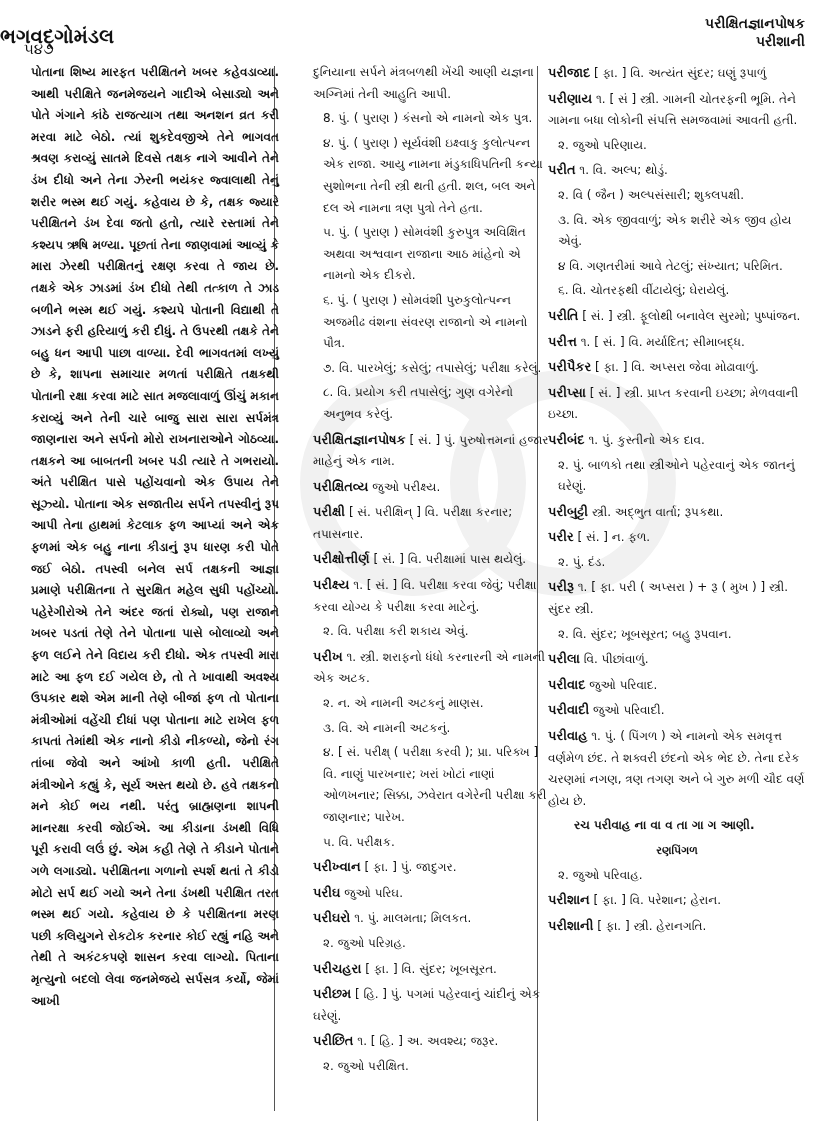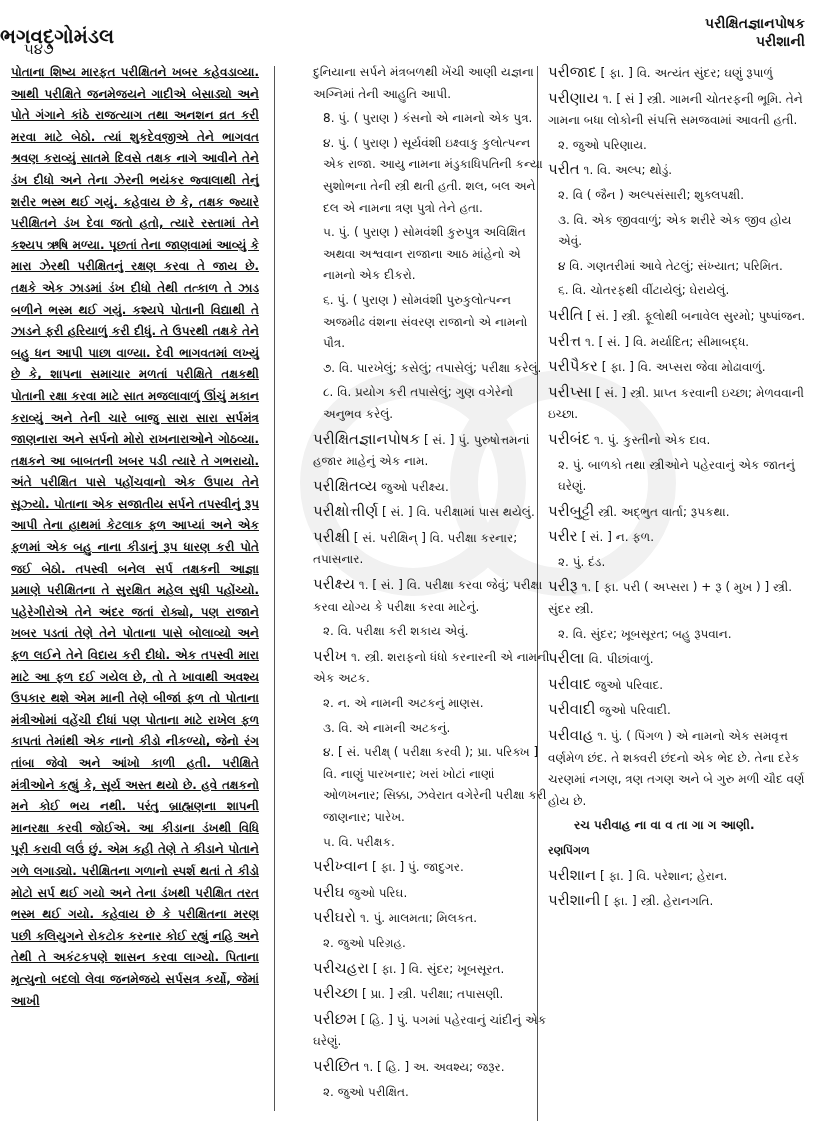--- a/index.html
+++ b/index.html
@@ -14,29 +14,29 @@
   .watermark .ring {
     position: absolute; border: 28px solid #f1f1f1; border-radius: 50%;
   }
   .header { position: absolute; left: 0; top: 0; width: 825px; height: 60px; }
   .page-num { position: absolute; left: 24px; top: 40px; font-size: 15px; font-weight: normal; }
   .book-title { position: absolute; left: 0; width: 660px; top: 24px; text-align: left; font-size: 20px; font-weight: bold; }
   .guide { position: absolute; right: 20px; top: 14px; text-align: right; font-size: 14px; font-weight: bold; line-height: 18px; }
   .col {
     position: absolute; top: 62px; font-size: 12px; line-height: 21.6px;
   }
-  .col-left { left: 11px; width: 248px; text-align: justify; font-weight: bold; text-decoration: underline; }
+  .col-left { left: 31px; width: 248px; text-align: justify; font-weight: bold; }
   .col-mid { left: 285px; width: 240px; margin-left: 28px; }
   .col-right { left: 548px; width: 258px; }
   .divider { position: absolute; top: 66px; width: 1px; background: #555; }
   .entry { margin: 0 0 3px 0; }
-  .hw { font-weight: normal; font-size: 15px; }
+  .hw { font-weight: bold; font-size: 13px; }
   .sub { padding-left: 10px; }
   .verse { padding-left: 26px; font-weight: bold; }
-  .attrib { text-align: left; font-weight: bold; font-size: 11px; }
+  .attrib { text-align: center; font-weight: bold; font-size: 11px; }
   p { margin: 0; }
 </style>
 </head>
 <body>
 
 <div class="watermark">
   <div class="ring" style="left:0;top:40px;width:170px;height:170px;"></div>
   <div class="ring" style="left:150px;top:40px;width:170px;height:170px;"></div>
 </div>
 
@@ -59,35 +59,34 @@
 <div class="col col-mid" id="mid">
     <div class="entry"><span>દુનિયાના સર્પને મંત્રબળથી ખેંચી આણી યજ્ઞના અગ્નિમાં તેની આહુતિ આપી.</span></div>
     <div class="entry sub"><span>8. પું. ( પુરાણ ) કંસનો એ નામનો એક પુત્ર.</span></div>
     <div class="entry sub"><span>૪. પું. ( પુરાણ ) સૂર્યવંશી ઇક્ષ્વાકુ કુલોત્પન્ન એક રાજા. આયુ નામના મંડુકાધિપતિની કન્યા સુશોભના તેની સ્ત્રી થતી હતી. શલ, બલ અને દલ એ નામના ત્રણ પુત્રો તેને હતા.</span></div>
     <div class="entry sub"><span>૫. પું. ( પુરાણ ) સોમવંશી કુરુપુત્ર અવિક્ષિત અથવા અશ્વવાન રાજાના આઠ માંહેનો એ નામનો એક દીકરો.</span></div>
     <div class="entry sub"><span>૬. પું. ( પુરાણ ) સોમવંશી પુરુકુલોત્પન્ન અજમીઢ વંશના સંવરણ રાજાનો એ નામનો પૌત્ર.</span></div>
     <div class="entry sub"><span>૭. વિ. પારખેલું; કસેલું; તપાસેલું; પરીક્ષા કરેલું.</span></div>
     <div class="entry sub"><span>૮. વિ. પ્રયોગ કરી તપાસેલું; ગુણ વગેરેનો અનુભવ કરેલું.</span></div>
     <div class="entry"><span class="hw">પરીક્ષિતજ્ઞાનપોષક</span> <span>[ સં. ] પું. પુરુષોત્તમનાં હજાર માહેનું એક નામ.</span></div>
     <div class="entry"><span class="hw">પરીક્ષિતવ્ય</span> <span>જુઓ પરીક્ષ્ય.</span></div>
+    <div class="entry"><span class="hw">પરીક્ષી</span> <span>[ સં. પરીક્ષિન્ ] વિ. પરીક્ષા કરનાર; તપાસનાર.</span></div>
     <div class="entry"><span class="hw">પરીક્ષોત્તીર્ણ</span> <span>[ સં. ] વિ. પરીક્ષામાં પાસ થયેલું.</span></div>
-    <div class="entry"><span class="hw">પરીક્ષી</span> <span>[ સં. પરીક્ષિન્ ] વિ. પરીક્ષા કરનાર; તપાસનાર.</span></div>
     <div class="entry"><span class="hw">પરીક્ષ્ય</span> <span>૧. [ સં. ] વિ. પરીક્ષા કરવા જેવું; પરીક્ષા કરવા યોગ્ય કે પરીક્ષા કરવા માટેનું.</span></div>
     <div class="entry sub"><span>૨. વિ. પરીક્ષા કરી શકાય એવું.</span></div>
     <div class="entry"><span class="hw">પરીખ</span> <span>૧. સ્ત્રી. શરાફનો ધંધો કરનારની એ નામની એક અટક.</span></div>
     <div class="entry sub"><span>૨. ન. એ નામની અટકનું માણસ.</span></div>
     <div class="entry sub"><span>૩. વિ. એ નામની અટકનું.</span></div>
     <div class="entry sub"><span>૪. [ સં. પરીક્ષ્ ( પરીક્ષા કરવી ); પ્રા. પરિક્ખ ] વિ. નાણું પારખનાર; ખરાં ખોટાં નાણાં ઓળખનાર; સિક્કા, ઝવેરાત વગેરેની પરીક્ષા કરી જાણનાર; પારેખ.</span></div>
     <div class="entry sub"><span>૫. વિ. પરીક્ષક.</span></div>
     <div class="entry"><span class="hw">પરીખ્વાન</span> <span>[ ફા. ] પું. જાદુગર.</span></div>
     <div class="entry"><span class="hw">પરીઘ</span> <span>જુઓ પરિઘ.</span></div>
     <div class="entry"><span class="hw">પરીઘરો</span> <span>૧. પું. માલમતા; મિલકત.</span></div>
     <div class="entry sub"><span>૨. જુઓ પરિગ્રહ.</span></div>
     <div class="entry"><span class="hw">પરીચહરા</span> <span>[ ફા. ] વિ. સુંદર; ખૂબસૂરત.</span></div>
-    <div class="entry"><span class="hw">પરીચ્છા</span> <span>[ પ્રા. ] સ્ત્રી. પરીક્ષા; તપાસણી.</span></div>
     <div class="entry"><span class="hw">પરીછમ</span> <span>[ હિ. ] પું. પગમાં પહેરવાનું ચાંદીનું એક ઘરેણું.</span></div>
     <div class="entry"><span class="hw">પરીછિત</span> <span>૧. [ હિ. ] અ. અવશ્ય; જરૂર.</span></div>
     <div class="entry sub"><span>૨. જુઓ પરીક્ષિત.</span></div>
   </div>
 <div class="col col-right" id="right">
     <div class="entry"><span class="hw">પરીજાદ</span> <span>[ ફા. ] વિ. અત્યંત સુંદર; ઘણું રૂપાળું</span></div>
     <div class="entry"><span class="hw">પરીણાય</span> <span>૧. [ સં ] સ્ત્રી. ગામની ચોતરફની ભૂમિ. તેને ગામના બધા લોકોની સંપત્તિ સમજવામાં આવતી હતી.</span></div>
     <div class="entry sub"><span>૨. જુઓ પરિણાય.</span></div>
     <div class="entry"><span class="hw">પરીત</span> <span>૧. વિ. અલ્પ; થોડું.</span></div>
     <div class="entry sub"><span>૨. વિ ( જૈન ) અલ્પસંસારી; શુક્લપક્ષી.</span></div>
@@ -104,15 +103,16 @@
     <div class="entry"><span class="hw">પરીર</span> <span>[ સં. ] ન. ફળ.</span></div>
     <div class="entry sub"><span>૨. પું. દંડ.</span></div>
     <div class="entry"><span class="hw">પરીરૂ</span> <span>૧. [ ફા. પરી ( અપ્સરા ) + રૂ ( મુખ ) ] સ્ત્રી. સુંદર સ્ત્રી.</span></div>
     <div class="entry sub"><span>૨. વિ. સુંદર; ખૂબસૂરત; બહુ રૂપવાન.</span></div>
     <div class="entry"><span class="hw">પરીલા</span> <span>વિ. પીછાંવાળું.</span></div>
     <div class="entry"><span class="hw">પરીવાદ</span> <span>જુઓ પરિવાદ.</span></div>
     <div class="entry"><span class="hw">પરીવાદી</span> <span>જુઓ પરિવાદી.</span></div>
     <div class="entry"><span class="hw">પરીવાહ</span> <span>૧. પું. ( પિંગળ ) એ નામનો એક સમવૃત્ત વર્ણમેળ છંદ. તે શક્વરી છંદનો એક ભેદ છે. તેના દરેક ચરણમાં નગણ, ત્રણ તગણ અને બે ગુરુ મળી ચૌદ વર્ણ હોય છે.</span></div>
     <div class="entry verse"><span>રચ પરીવાહ ના વા વ તા ગા ગ આણી.</span></div>
     <div class="entry attrib"><span>રણપિંગળ</span></div>
+    <div class="entry sub"><span>૨. જુઓ પરિવાહ.</span></div>
     <div class="entry"><span class="hw">પરીશાન</span> <span>[ ફા. ] વિ. પરેશાન; હેરાન.</span></div>
     <div class="entry"><span class="hw">પરીશાની</span> <span>[ ફા. ] સ્ત્રી. હેરાનગતિ.</span></div>
   </div>
 
 </body></html>

